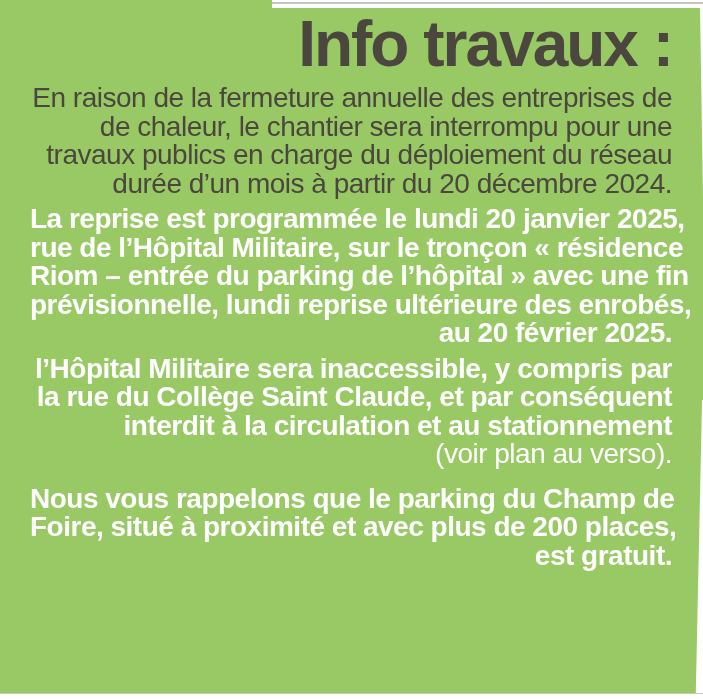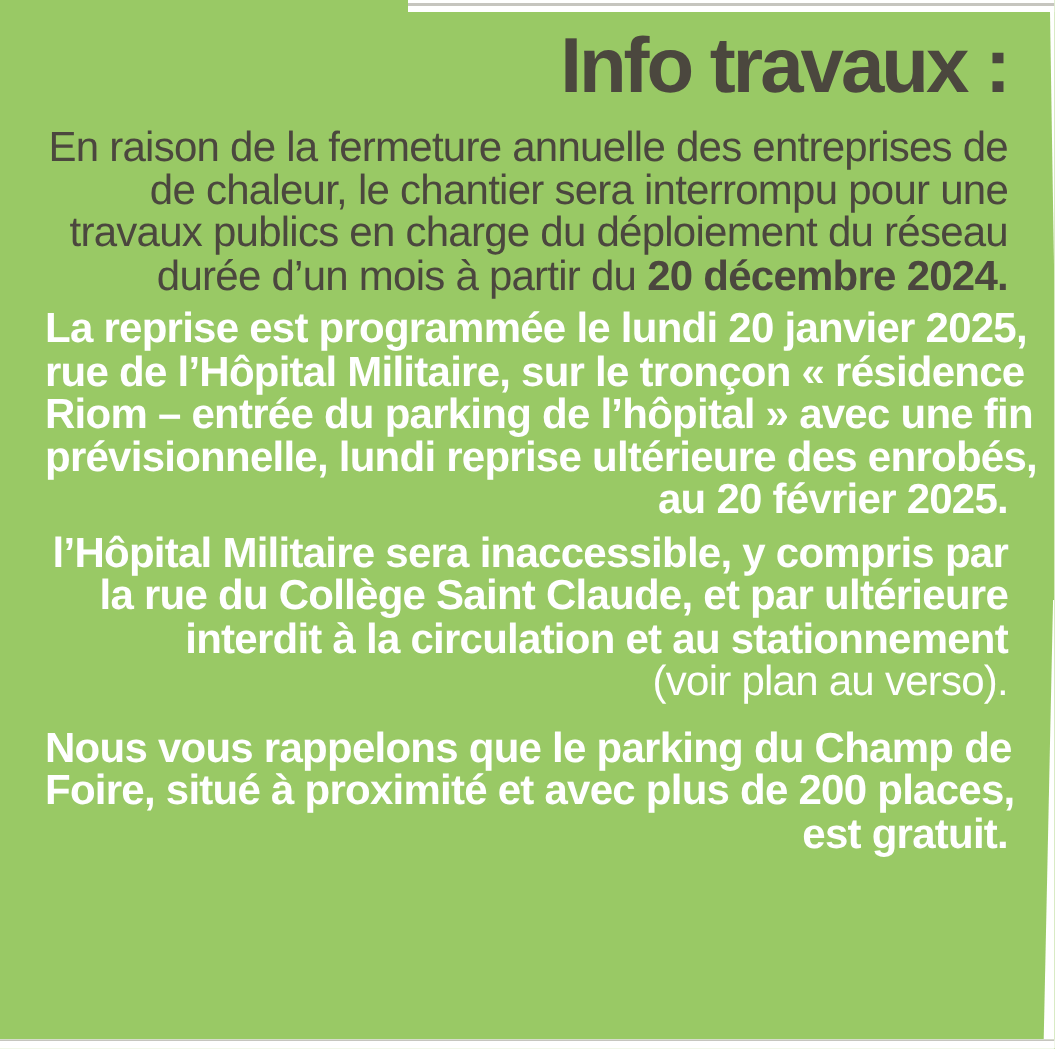--- a/index.html
+++ b/index.html
@@ -67,41 +67,41 @@
   
   .content {
     position: absolute;
     left: 30px; top: 0;
     right: 31px;
     text-align: right;
     z-index: 2;
   }
   h1.title {
     margin: 12px 0 8px 0;
-    font-size: 52px;
+    font-size: 64px;
     line-height: 64px;
     font-weight: 700;
     letter-spacing: -2px;
     color: var(--dark-text, #4B473E);
     white-space: nowrap;
   }
   .para {
     font-size: 28px;
     letter-spacing: -0.5px;
     margin: 0 0 7px 0;
   }
   .para .line {
     line-height: 28.5px;
     white-space: nowrap;
   }
   .para.dark { color: var(--dark-text, #4B473E); }
   .para.white { color: var(--light-text, #ffffff); }
   .para.regular { font-weight: 400; }
   .para.bold { font-weight: 700; }
-  .seg-bold { font-weight: 700; }
+  .seg-bold { font-weight: 400; }
   .seg-regular { font-weight: 400; }
   .gap-md { margin-bottom: 16px; }
 </style>
 </head>
 <body>
 
 <div class="page">
   <div class="green-panel"></div>
 
   <div class="edge-top"></div>
@@ -121,21 +121,21 @@
         </div>
         <div class="para white bold">
           <div class="line"><span>La reprise est programmée le lundi 20 janvier 2025,</span></div>
           <div class="line"><span>rue de l’Hôpital Militaire, sur le tronçon « résidence</span></div>
           <div class="line"><span>Riom – entrée du parking de l’hôpital » avec une fin</span></div>
           <div class="line"><span>prévisionnelle, lundi reprise ultérieure des enrobés,</span></div>
           <div class="line"><span>au 20 février 2025.</span></div>
         </div>
         <div class="para white bold gap-md">
           <div class="line"><span>l’Hôpital Militaire sera inaccessible, y compris par</span></div>
-          <div class="line"><span>la rue du Collège Saint Claude, et par ultérieure</span></div>
+          <div class="line"><span>la rue du Collège Saint Claude, et par conséquent</span></div>
           <div class="line"><span>interdit à la circulation et au stationnement</span></div>
           <div class="line"><span class="seg-regular">(voir plan au verso).</span></div>
         </div>
         <div class="para white bold gap-md">
           <div class="line"><span>Nous vous rappelons que le parking du Champ de</span></div>
           <div class="line"><span>Foire, situé à proximité et avec plus de 200 places,</span></div>
           <div class="line"><span>est gratuit.</span></div>
         </div>
       </div>
   </div>

